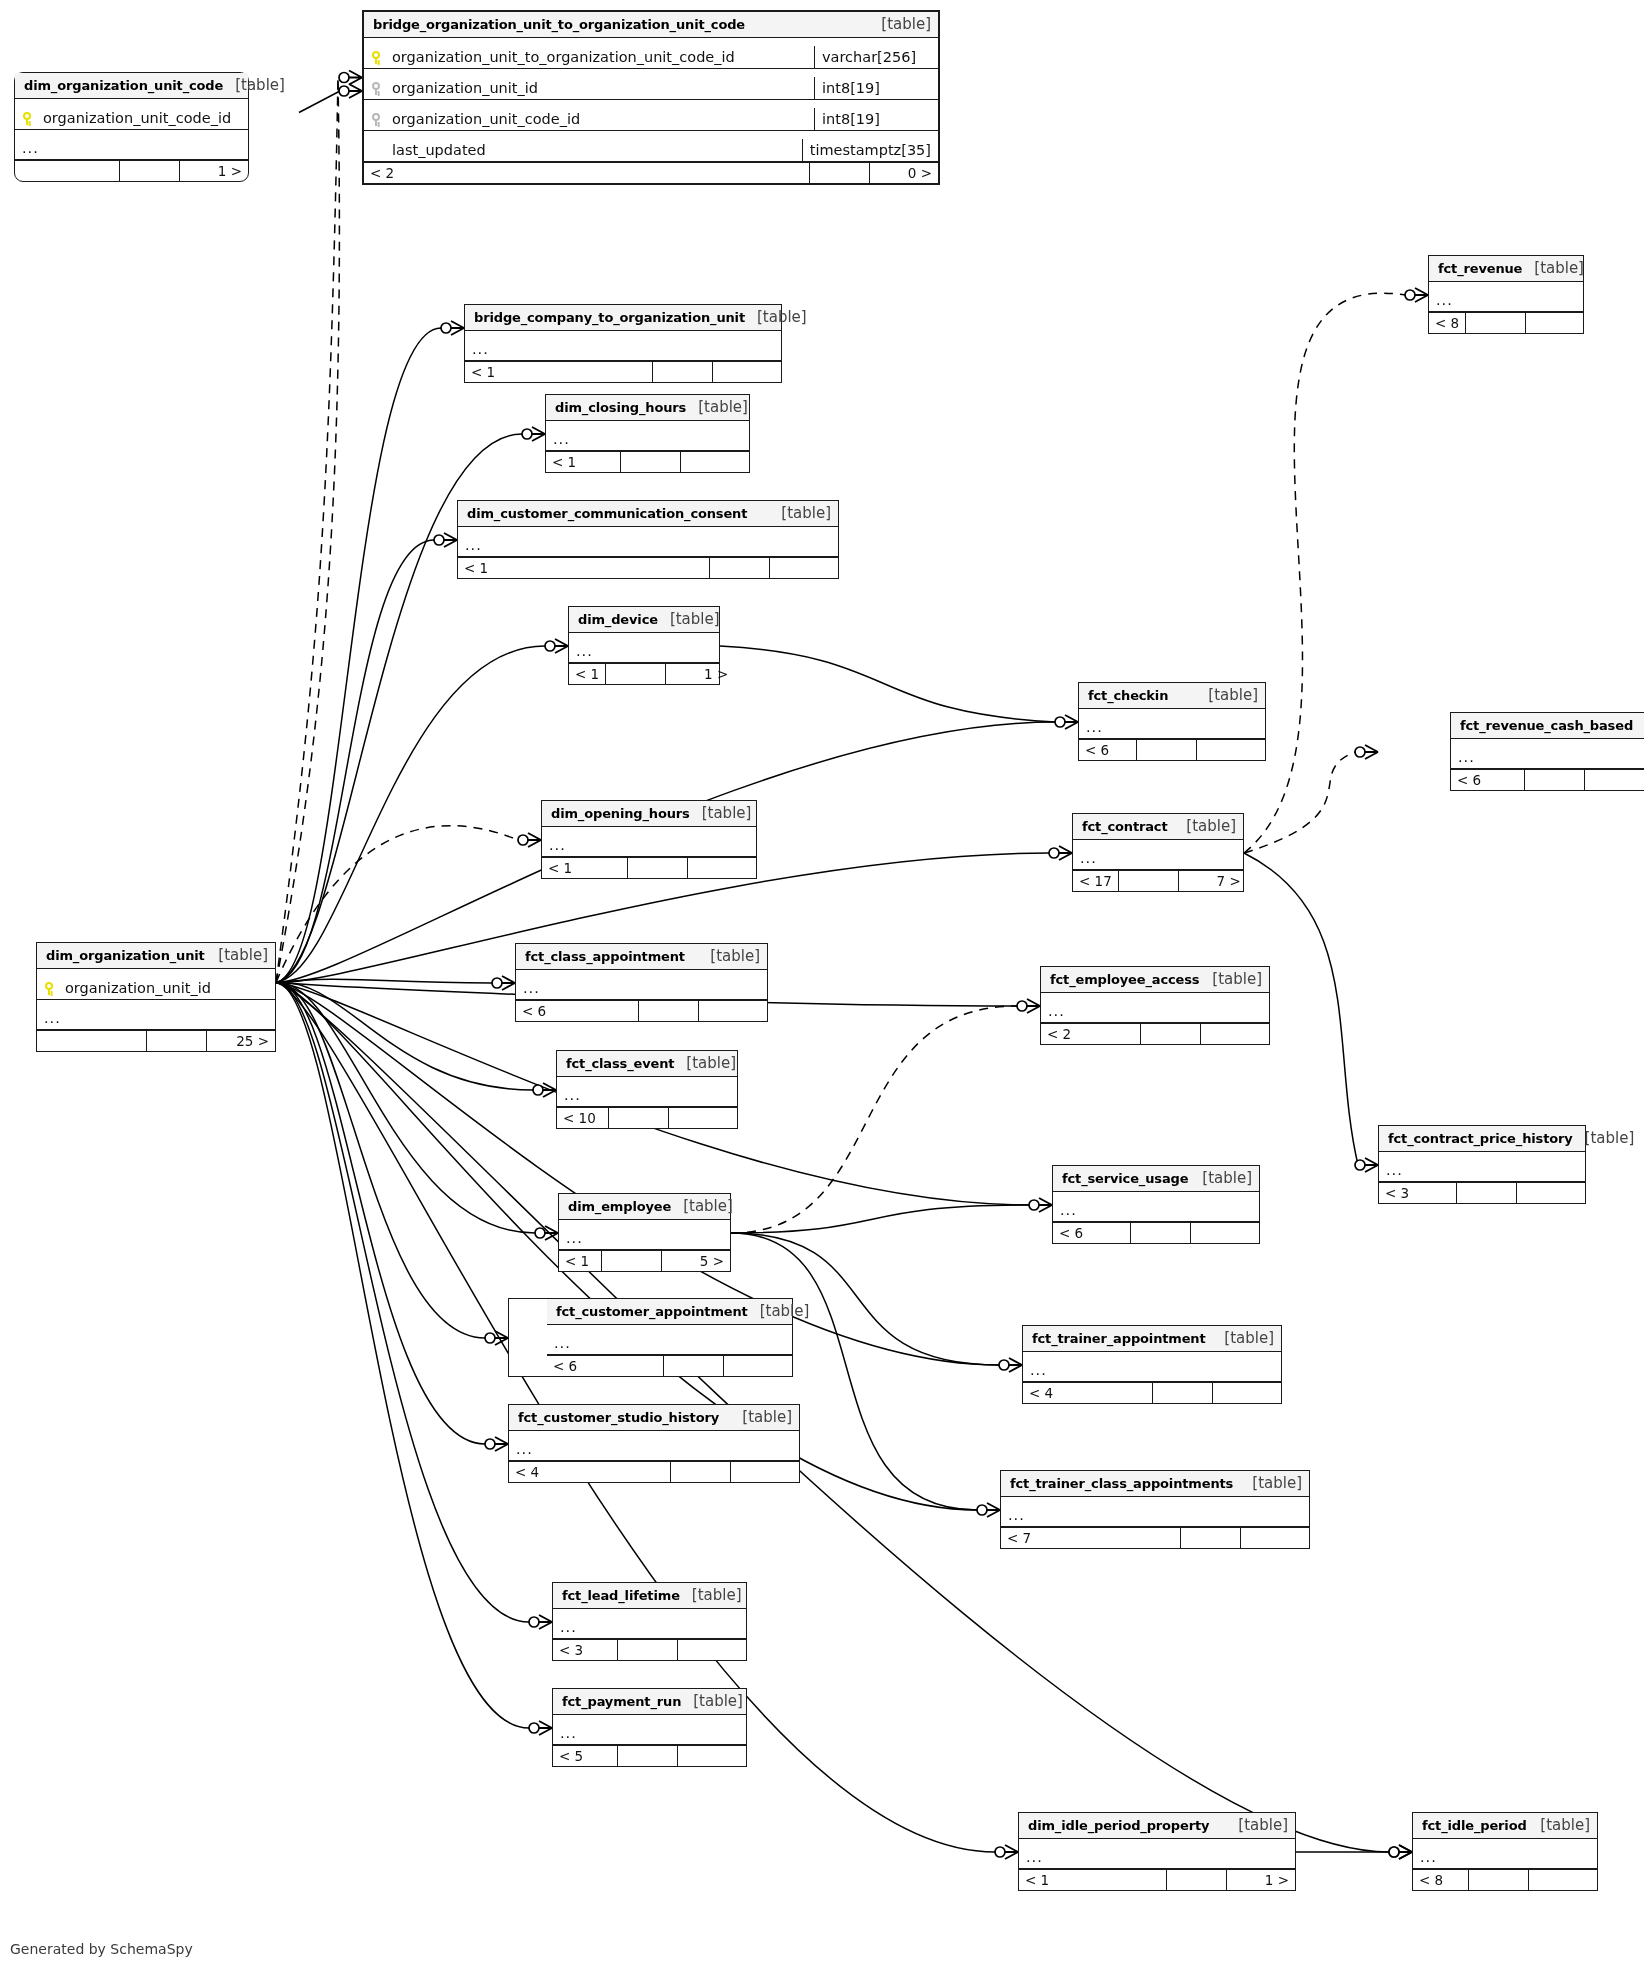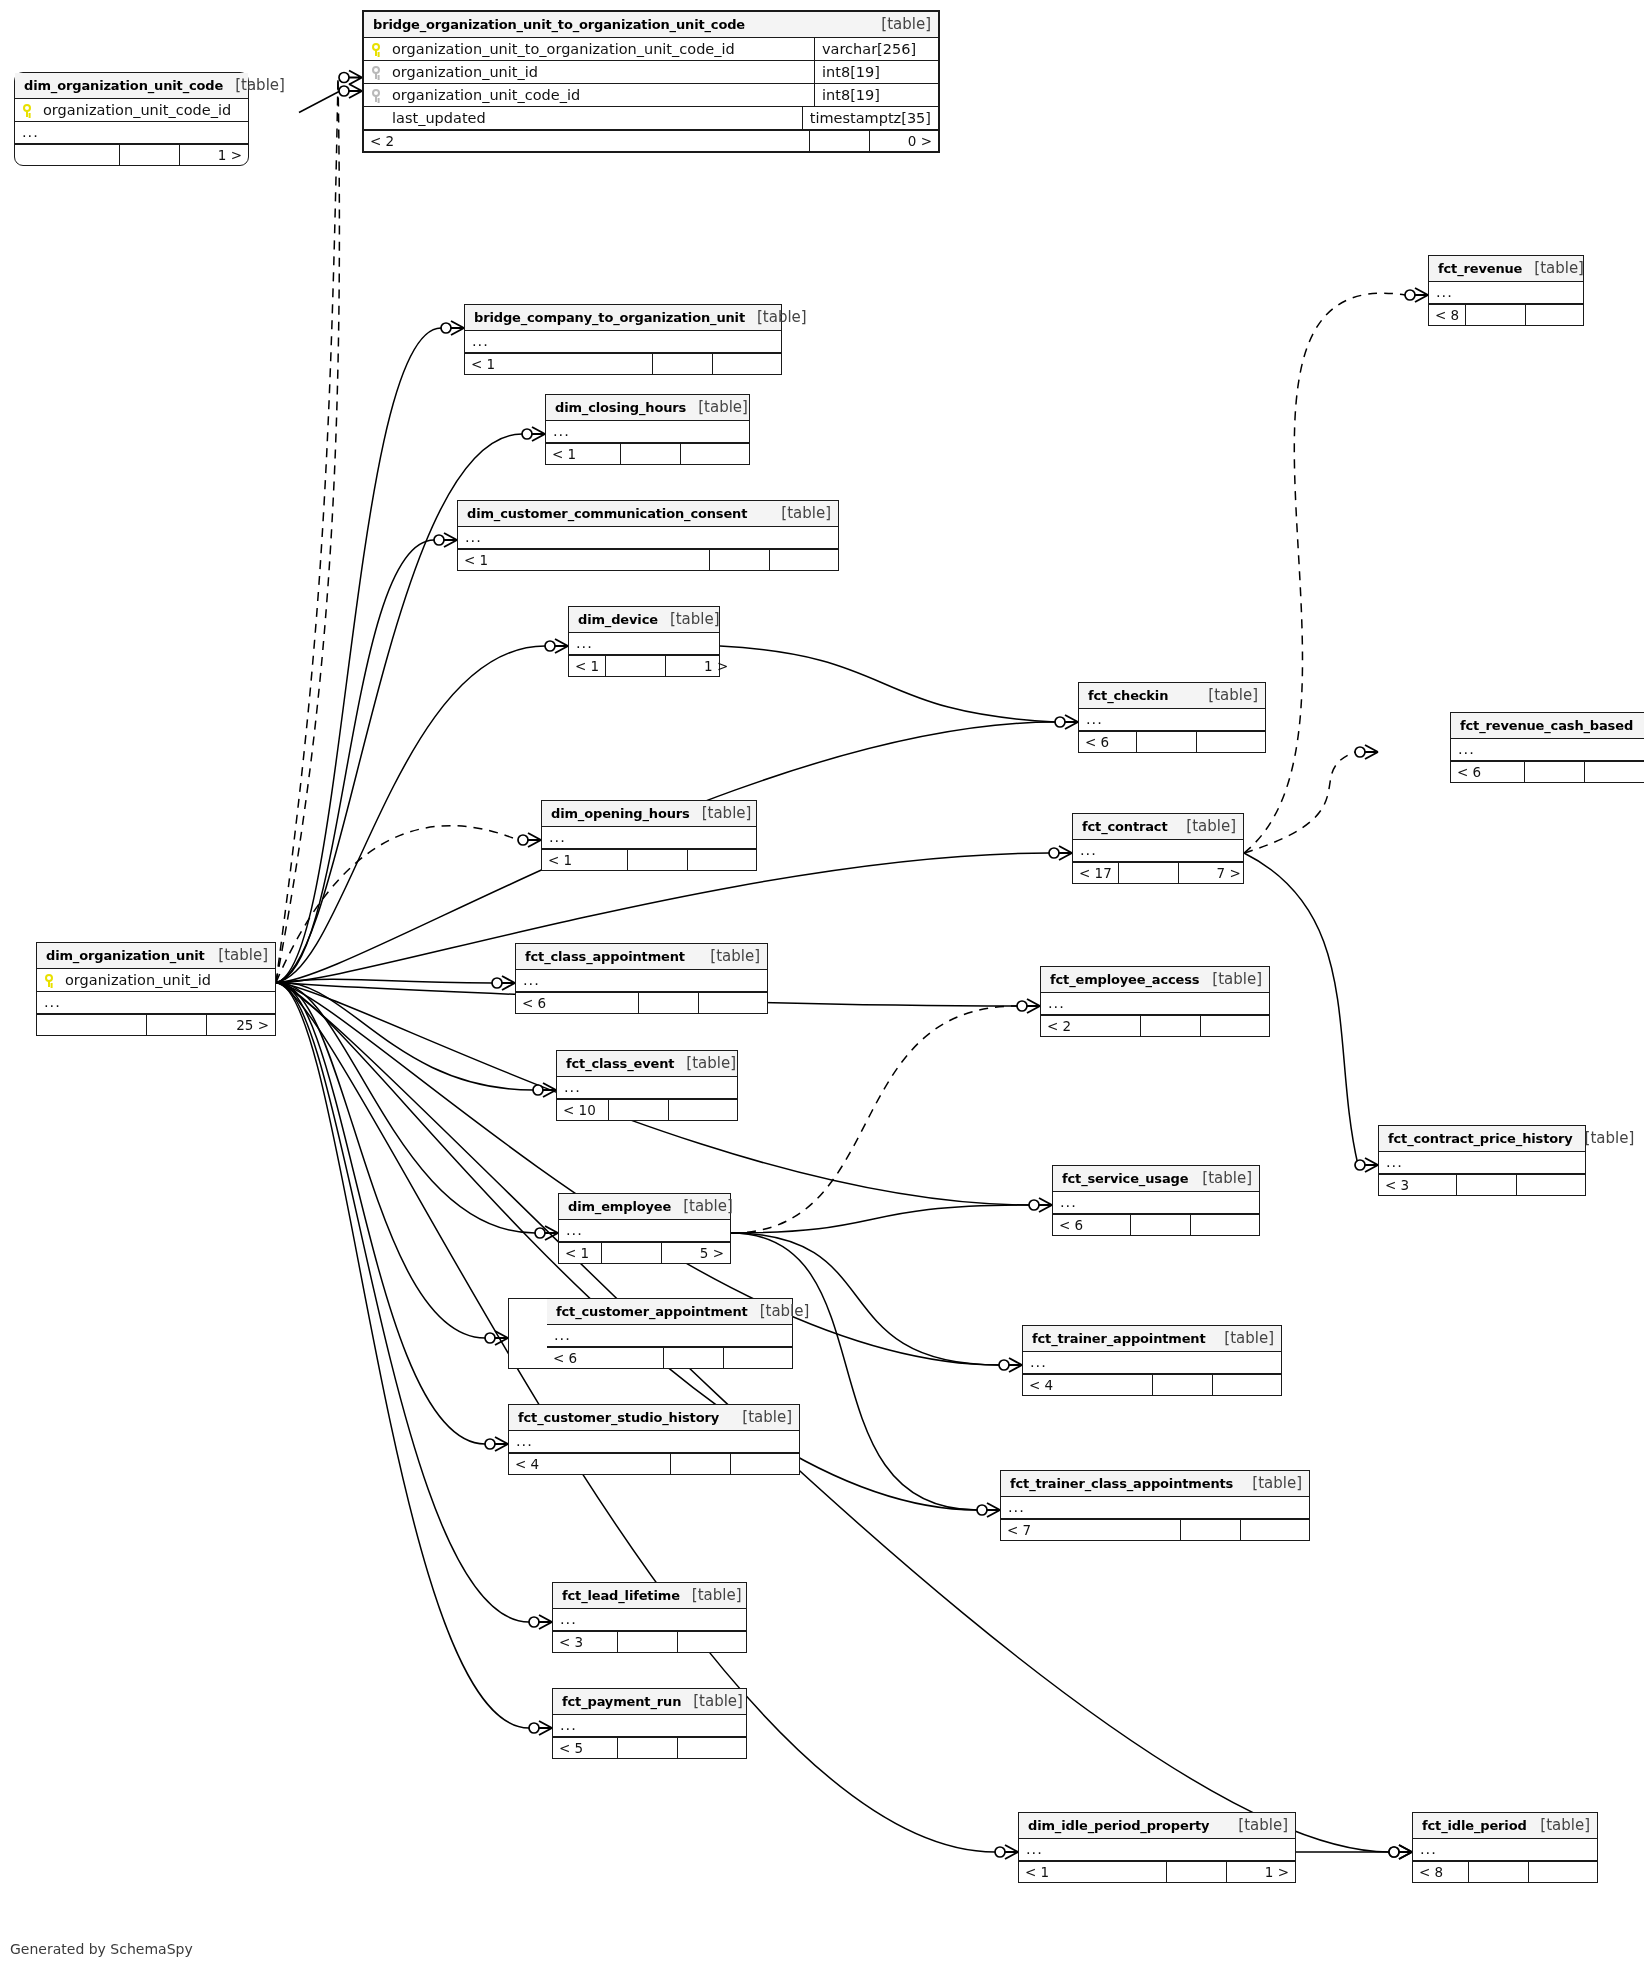--- a/index.html
+++ b/index.html
@@ -61,20 +61,21 @@
     padding-left: 12px;
   }
   .tn-row {
     display: flex;
     align-items: center;
     border-bottom: 1.4px solid #1a1a1a;
     padding: 3px 7px 3px 7px;
     white-space: nowrap;
     min-height: 17px;
     box-sizing: border-box;
+    margin-top: 8px;
   }
   .tn-row:last-child { border-bottom: none; }
   .tn-row .col-name {
     flex: 1 1 auto;
     display: flex;
     align-items: center;
     gap: 10px;
     overflow: hidden;
   }
   .tn-row .col-type {

